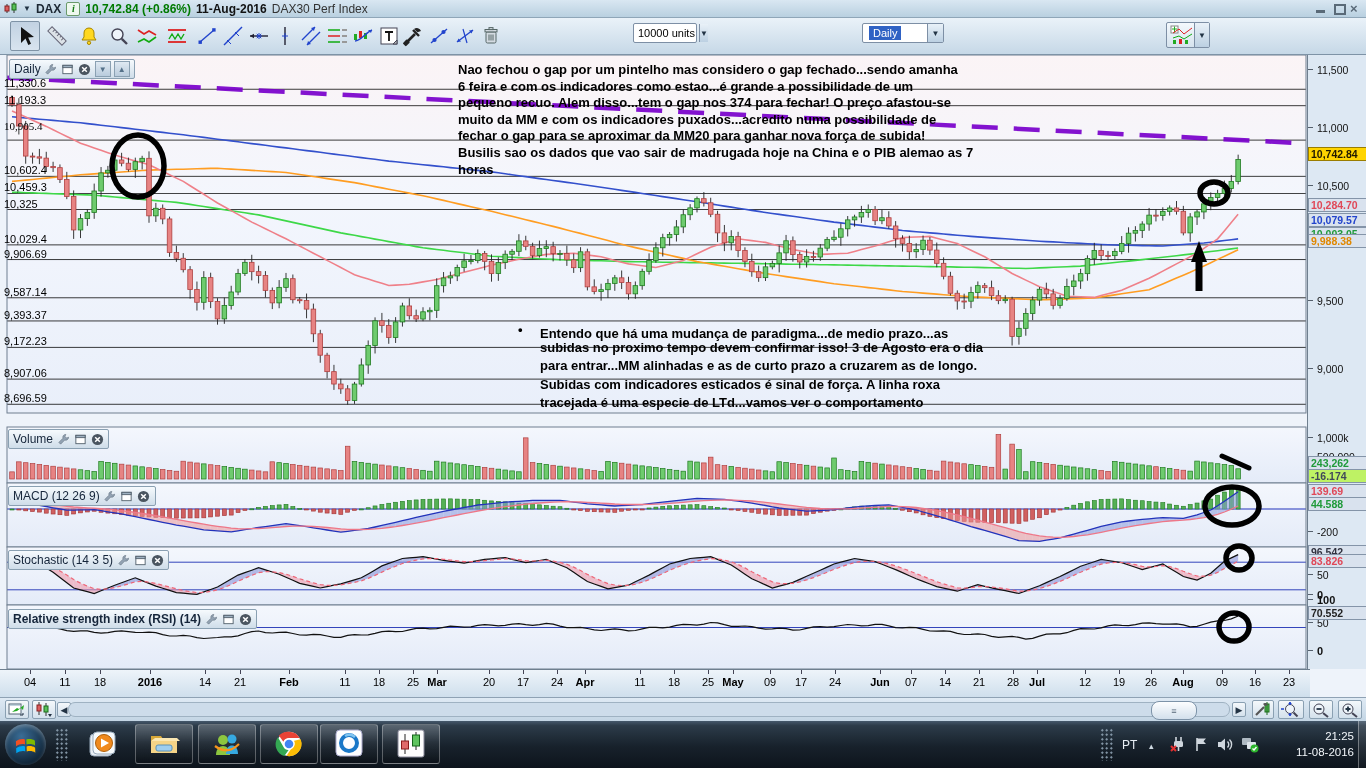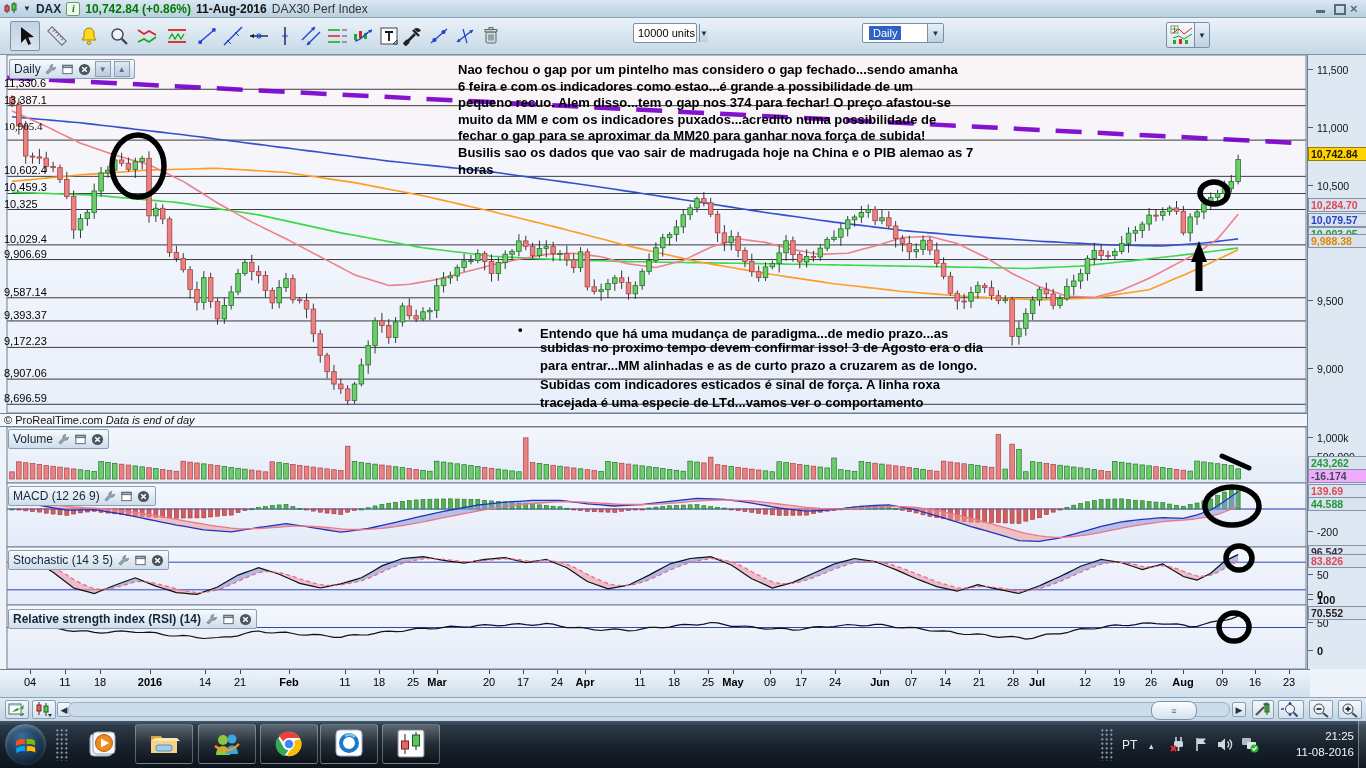--- a/index.html
+++ b/index.html
@@ -1405,23 +1405,20 @@
         <ellipse cx="1214" cy="193" rx="14" ry="11" fill="none" stroke="#000" stroke-width="5.5"></ellipse>
         <polygon points="1191,262 1207,262 1199,241" fill="#000"></polygon>
         <rect x="1195.5" y="259" width="7" height="32" fill="#000"></rect>
         <line x1="1222" y1="456" x2="1249" y2="468" stroke="#000" stroke-width="5" stroke-linecap="round"></line>
         <ellipse cx="1232" cy="506" rx="27" ry="19" fill="none" stroke="#000" stroke-width="5.5"></ellipse>
         <ellipse cx="1239" cy="558" rx="13" ry="12" fill="none" stroke="#000" stroke-width="5.5"></ellipse>
         <ellipse cx="1234" cy="627" rx="15" ry="14" fill="none" stroke="#000" stroke-width="5.5"></ellipse>
       </g>
     </svg>
 
-  <div id="copybar">
-    <span>© ProRealTime.com</span>&nbsp;<span class="it">Data is end of day</span>
-  </div>
   <div id="scalecol"></div>
   <div id="overlays">
       <div class="chip" style="left: 9px; top: 59px;">
         <span>Daily</span>
         <span class="cbtn">
           <svg width="13" height="13" viewBox="0 0 14 14">
             <path d="M9.5 1.5a3.2 3.2 0 0 0-3.1 4.2L2 10.1 3.9 12l4.4-4.4a3.2 3.2 0 0 0 4.2-3.1l-2.1 1L8.6 3.7z" fill="#93a3b3" stroke="#5c6b7a" stroke-width="0.6"></path>
           </svg>
         </span>
         <span class="cbtn">
@@ -1513,21 +1510,21 @@
           </svg>
         </span>
         <span class="cbtn">
           <svg width="13" height="13" viewBox="0 0 14 14">
             <circle cx="7" cy="7" r="6" fill="#4a5560"></circle>
             <path d="M4.5 4.5l5 5M9.5 4.5l-5 5" stroke="#fff" stroke-width="1.6"></path>
           </svg>
         </span>
       </div>
       <div class="leftlab" style="left: 4px; top: 77.2602px;">11,330.6</div>
-      <div class="leftlab" style="left: 4px; top: 93.6813px;">13,387.1</div>
+      <div class="leftlab" style="left: 4px; top: 93.6813px;">11,193.3</div>
       <div class="leftlab" style="left: 4px; top: 120px; font-family: Liberation Serif, serif;">10,905.4</div>
       <div class="leftlab" style="left: 4px; top: 164.353px;">10,602.4</div>
       <div class="leftlab" style="left: 4px; top: 181.468px;">10,459.3</div>
       <div class="leftlab" style="left: 4px; top: 197.53px;">10,325</div>
       <div class="leftlab" style="left: 4px; top: 232.884px;">10,029.4</div>
       <div class="leftlab" style="left: 4px; top: 247.56px;">9,906.69</div>
       <div class="leftlab" style="left: 4px; top: 285.778px;">9,587.14</div>
       <div class="leftlab" style="left: 4px; top: 308.953px;">9,393.37</div>
       <div class="leftlab" style="left: 4px; top: 335.401px;">9,172.23</div>
       <div class="leftlab" style="left: 4px; top: 367.116px;">8,907.06</div>
@@ -1557,21 +1554,21 @@
       <div class="sctick" style="top: 622px;"></div>
       <div class="scalelab" style="top: 617px;">50</div>
       <div class="sctick" style="top: 650px;"></div>
       <div class="scalelab b" style="top: 645px;">0</div>
       <div class="tag" style="top: 147px; color: rgb(32, 26, 0); background: rgb(255, 212, 0); border-color: rgb(154, 125, 0);">10,742.84</div>
       <div class="tag" style="top: 198px; color: rgb(224, 72, 88); background: rgb(217, 226, 238); border-color: rgb(132, 148, 168);">10,284.70</div>
       <div class="tag" style="top: 213px; color: rgb(34, 68, 204); background: rgb(217, 226, 238); border-color: rgb(132, 148, 168);">10,079.57</div>
       <div class="tag" style="top: 227px; color: rgb(31, 154, 58); background: rgb(217, 226, 238); border-color: rgb(132, 148, 168);">10,003.05</div>
       <div class="tag" style="top: 234px; color: rgb(224, 136, 0); background: rgb(217, 226, 238); border-color: rgb(132, 148, 168);">9,988.38</div>
       <div class="tag" style="top: 456px; color: rgb(31, 154, 58); background: rgb(217, 226, 238); border-color: rgb(132, 148, 168);">243,262</div>
-      <div class="tag" style="top: 469px; color: rgb(64, 72, 90); background: #f0abfc; border-color: rgb(132, 148, 168);">-16.174</div>
+      <div class="tag" style="top: 469px; color: rgb(64, 72, 90); background: #bef264; border-color: rgb(132, 148, 168);">-16.174</div>
       <div class="tag" style="top: 484px; color: rgb(224, 72, 88); background: rgb(217, 226, 238); border-color: rgb(132, 148, 168);">139.69</div>
       <div class="tag" style="top: 497px; color: rgb(31, 154, 58); background: rgb(217, 226, 238); border-color: rgb(132, 148, 168);">44.588</div>
       <div class="tag" style="top: 545px; color: rgb(48, 50, 63); background: rgb(217, 226, 238); border-color: rgb(132, 148, 168);">96.542</div>
       <div class="tag" style="top: 554px; color: rgb(224, 72, 88); background: rgb(217, 226, 238); border-color: rgb(132, 148, 168);">83.826</div>
       <div class="tag" style="top: 606px; color: rgb(34, 34, 34); background: rgb(217, 226, 238); border-color: rgb(132, 148, 168);">70.552</div>
       <div class="note" style="left: 458px; top: 62px;">Nao fechou o gap por um pintelho mas considero o gap fechado...sendo amanha</div>
       <div class="note" style="left: 458px; top: 78.6px;">6 feira e com os indicadores como estao...é grande a possibilidade de um</div>
       <div class="note" style="left: 458px; top: 95.2px;">pequeno recuo. Alem disso...tem o gap nos 374 para fechar! O preço afastou-se</div>
       <div class="note" style="left: 458px; top: 111.8px; text-align: right;">muito da MM e com os indicadores puxados...acredito numa possibilidade de</div>
       <div class="note" style="left: 458px; top: 128.4px;">fechar o gap para se aproximar da MM20 para ganhar nova força de subida!</div>

